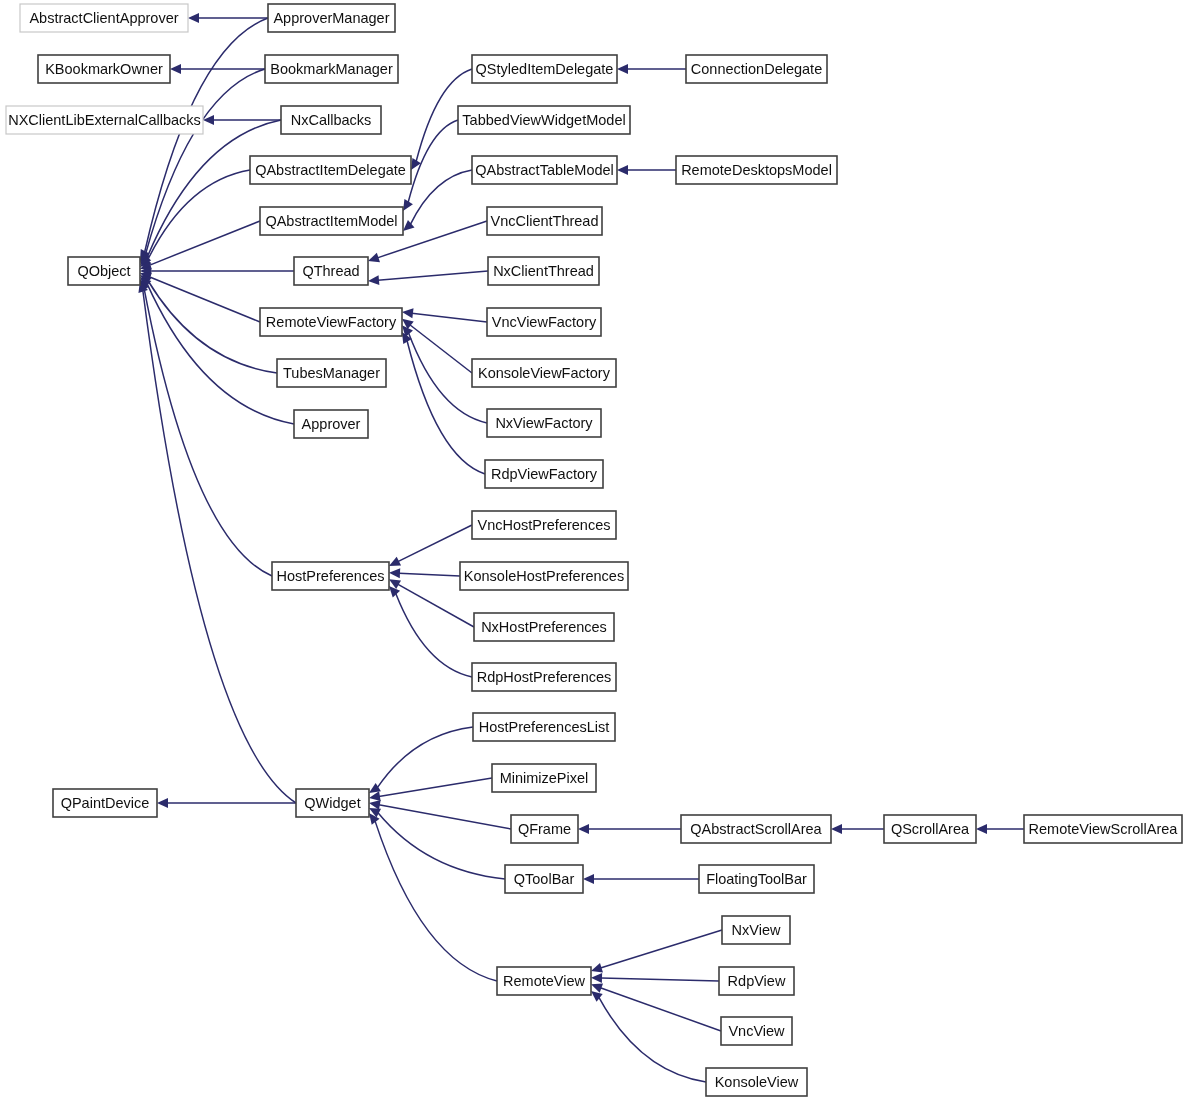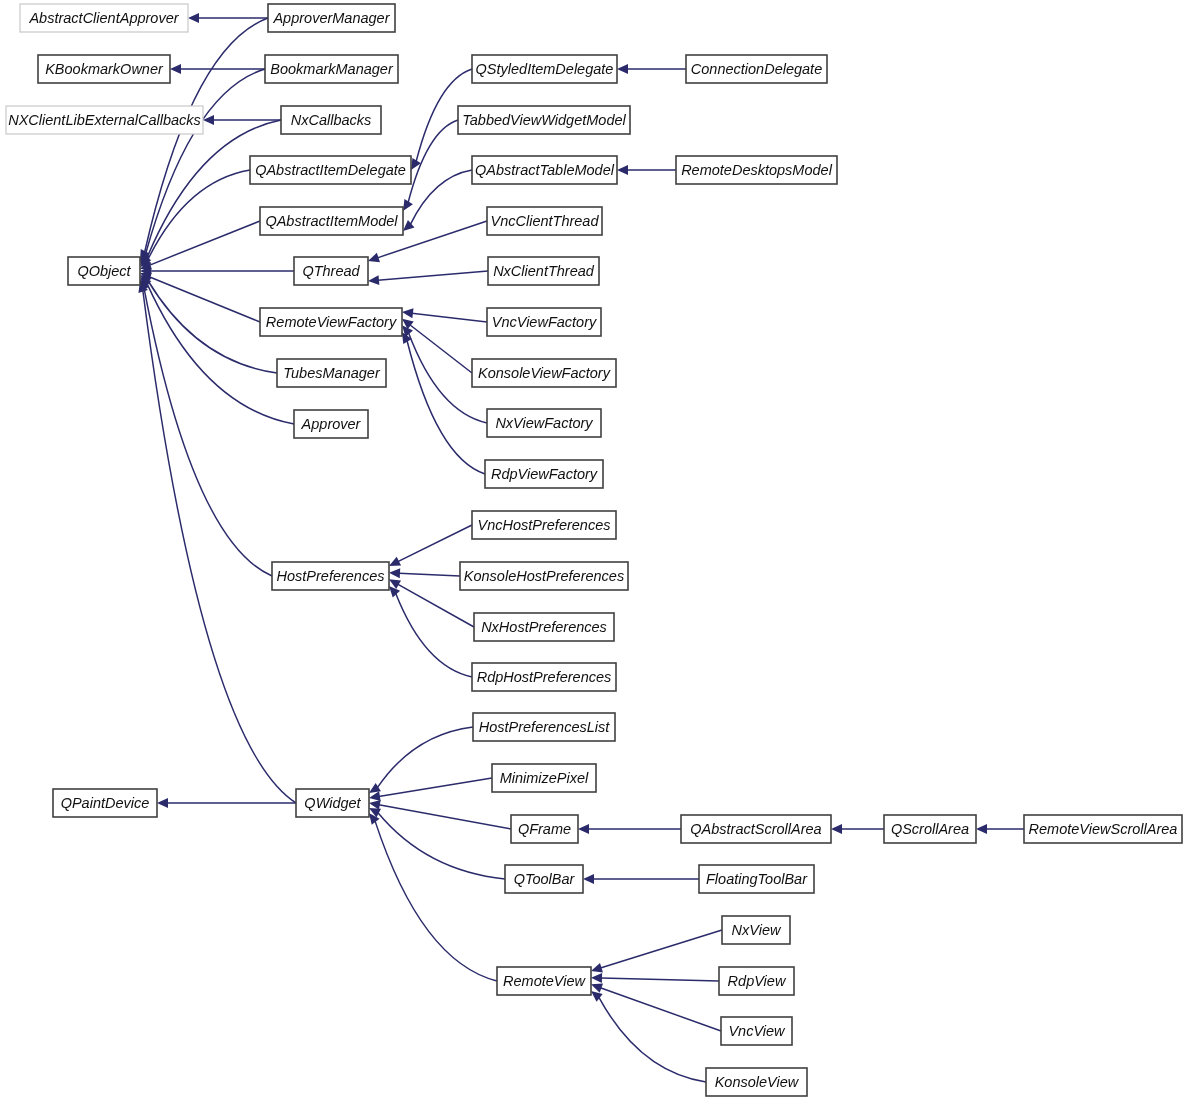--- a/index.html
+++ b/index.html
@@ -6,21 +6,20 @@
     margin: 0;
     padding: 0;
     background: #ffffff;
   }
   #diagram-root {
     position: relative;
     width: 1187px;
     height: 1101px;
     background: #ffffff;
     font-family: "Liberation Sans", sans-serif;
-    font-style: italic;
   }
   svg.graph {
     display: block;
     width: 1187px;
     height: 1101px;
   }
   .node-box {
     fill: #ffffff;
     stroke: #404040;
     stroke-width: 1.6;

